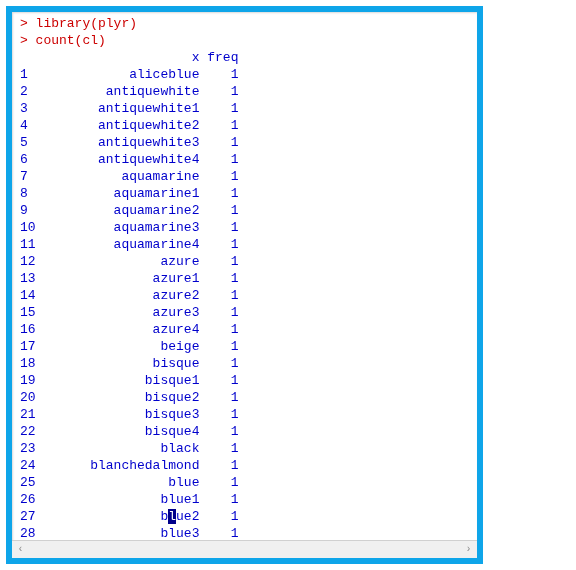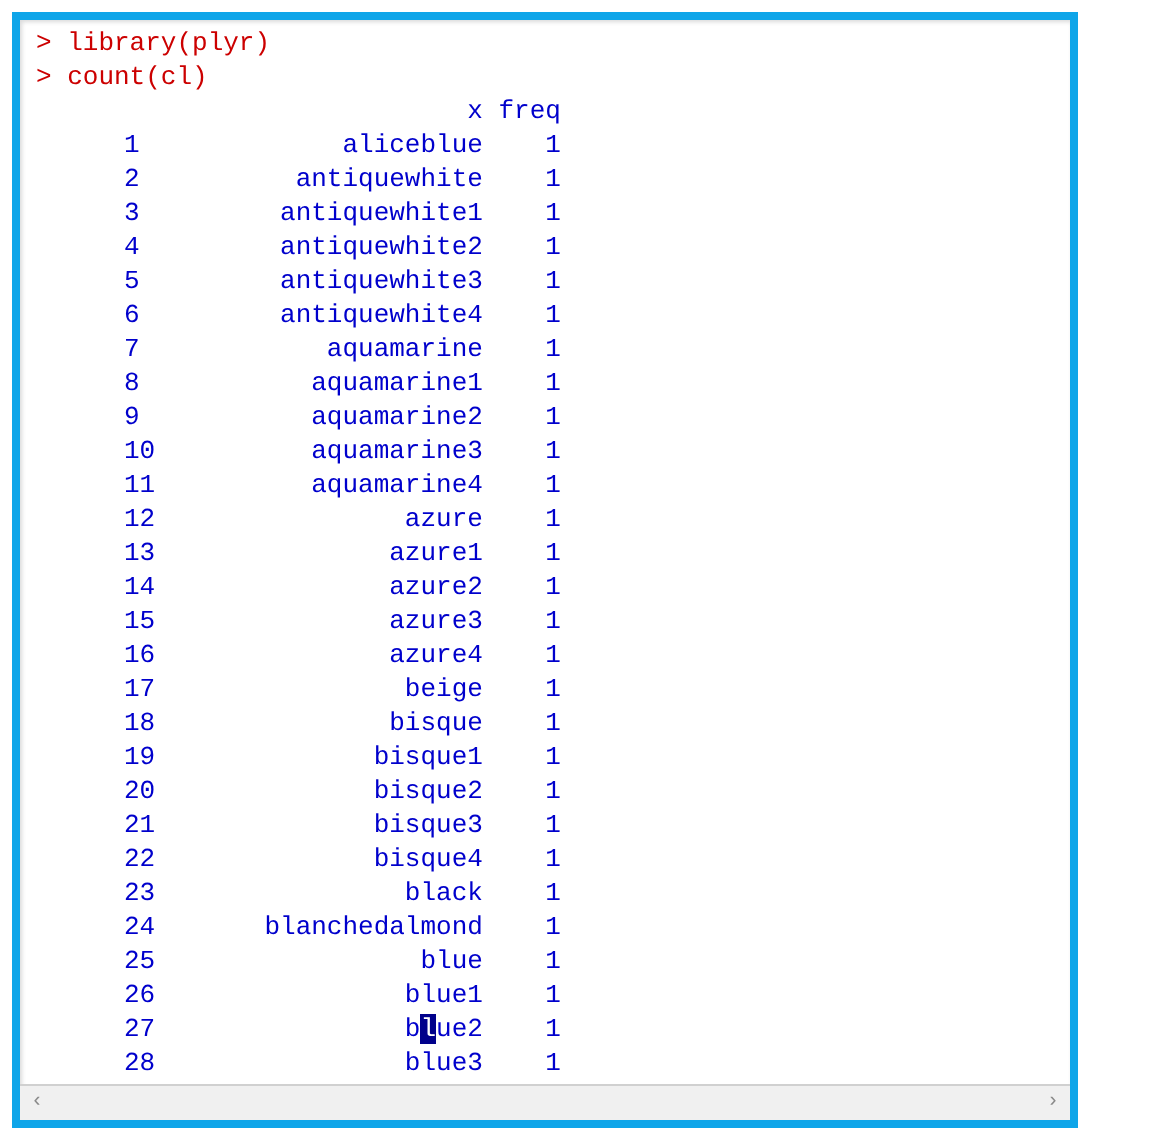--- a/index.html
+++ b/index.html
@@ -15,39 +15,38 @@
   }
   .outer {
     width: 576px;
     height: 570px;
     box-sizing: border-box;
     padding: 6px;
     position: relative;
     background: #ffffff;
   }
   .console {
-    width: 533px;
+    width: 477px;
     height: 558px;
     box-sizing: border-box;
-    border: 4px solid #0ea5e9;
+    border: 6px solid #0ea5e9;
     background: #ffffff;
     box-shadow: inset 1px 1px 2px rgba(0,0,0,0.15);
     position: relative;
     overflow: hidden;
   }
   .content {
     padding: 3px 8px 3px 8px;
     white-space: pre;
   }
   .cmd-line {
     color: #cc0000;
   }
   .plain {
     color: #0000cc;
-    margin-left: 44px;
   }
   .highlight {
     background: #00008b;
     color: #ffffff;
   }
   .scrollbar {
     position: absolute;
     left: 0;
     right: 0;
     bottom: 0;

